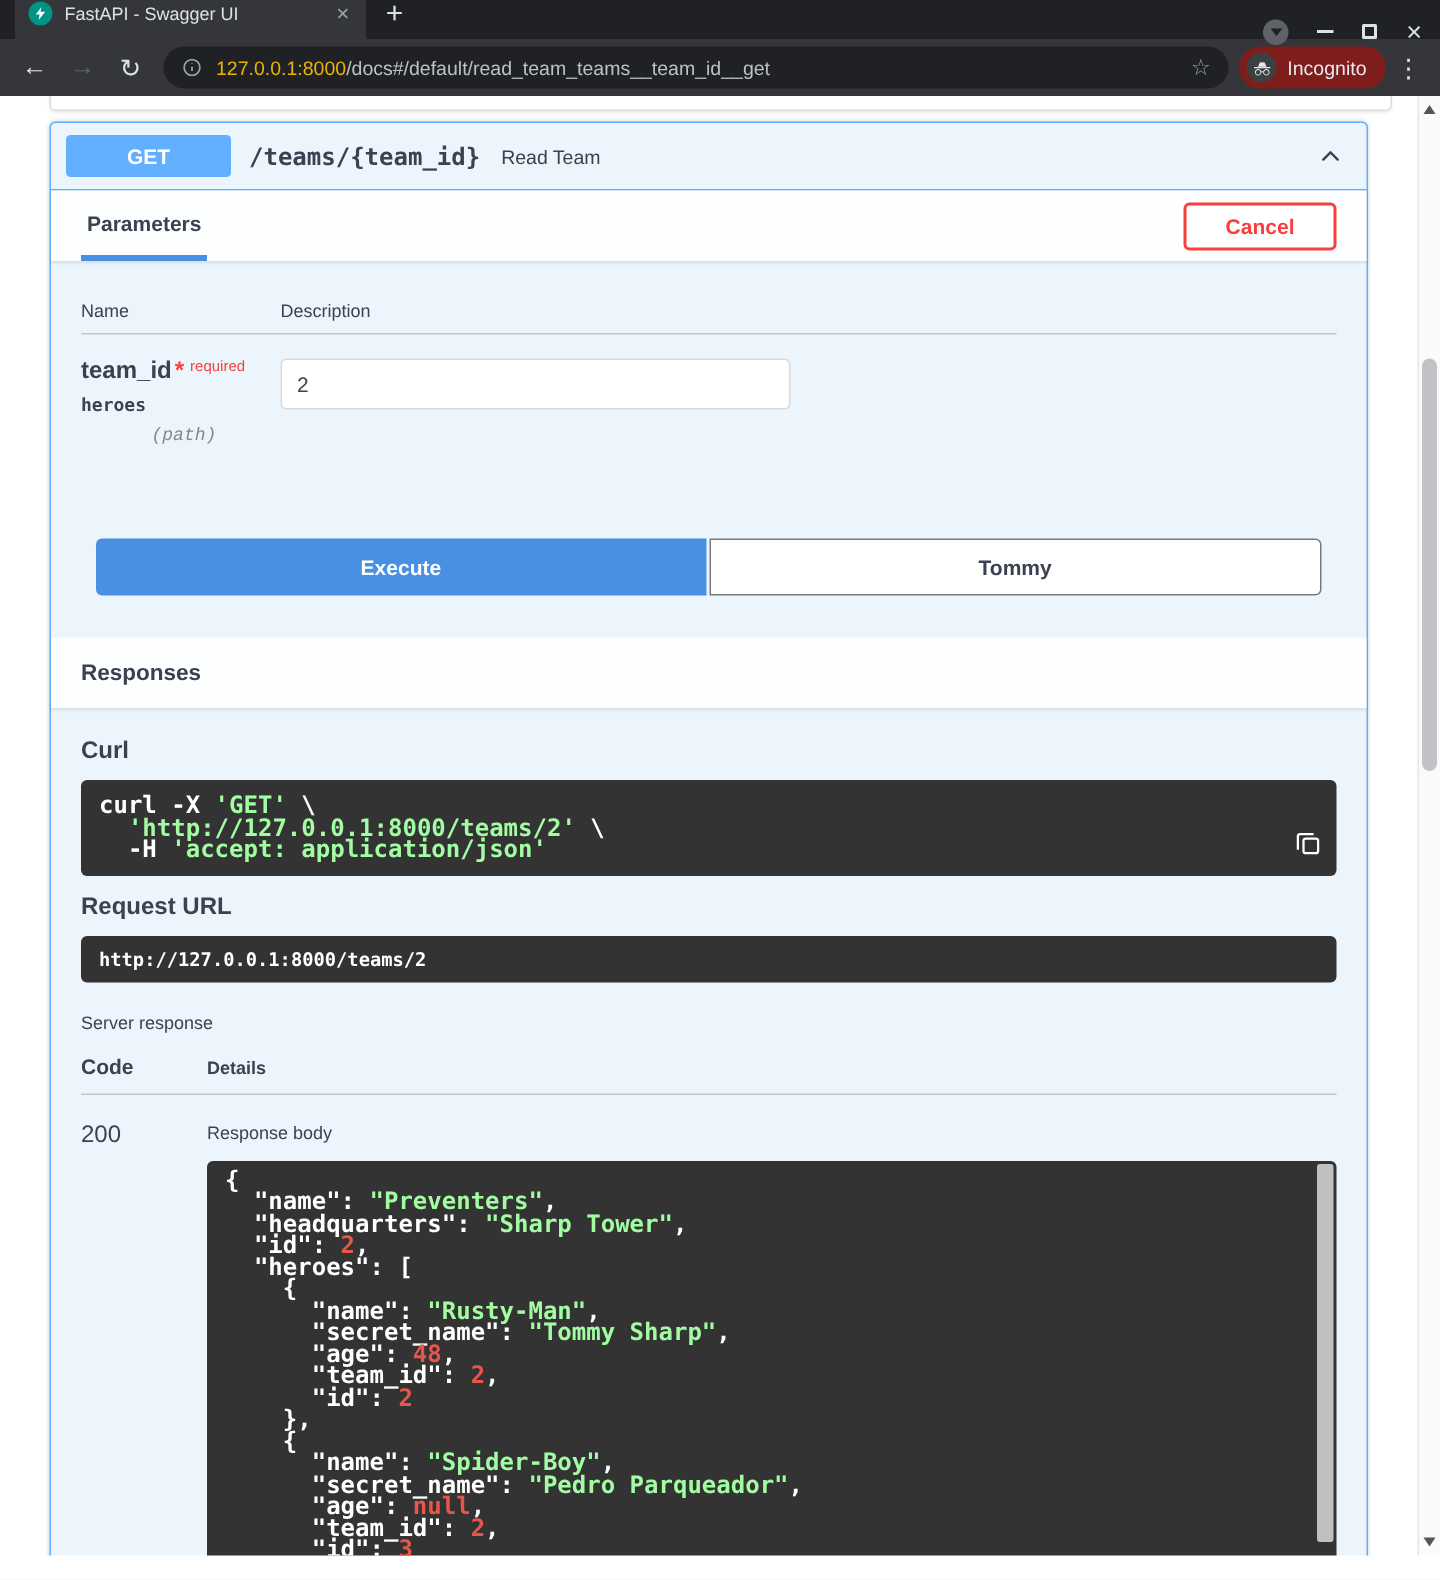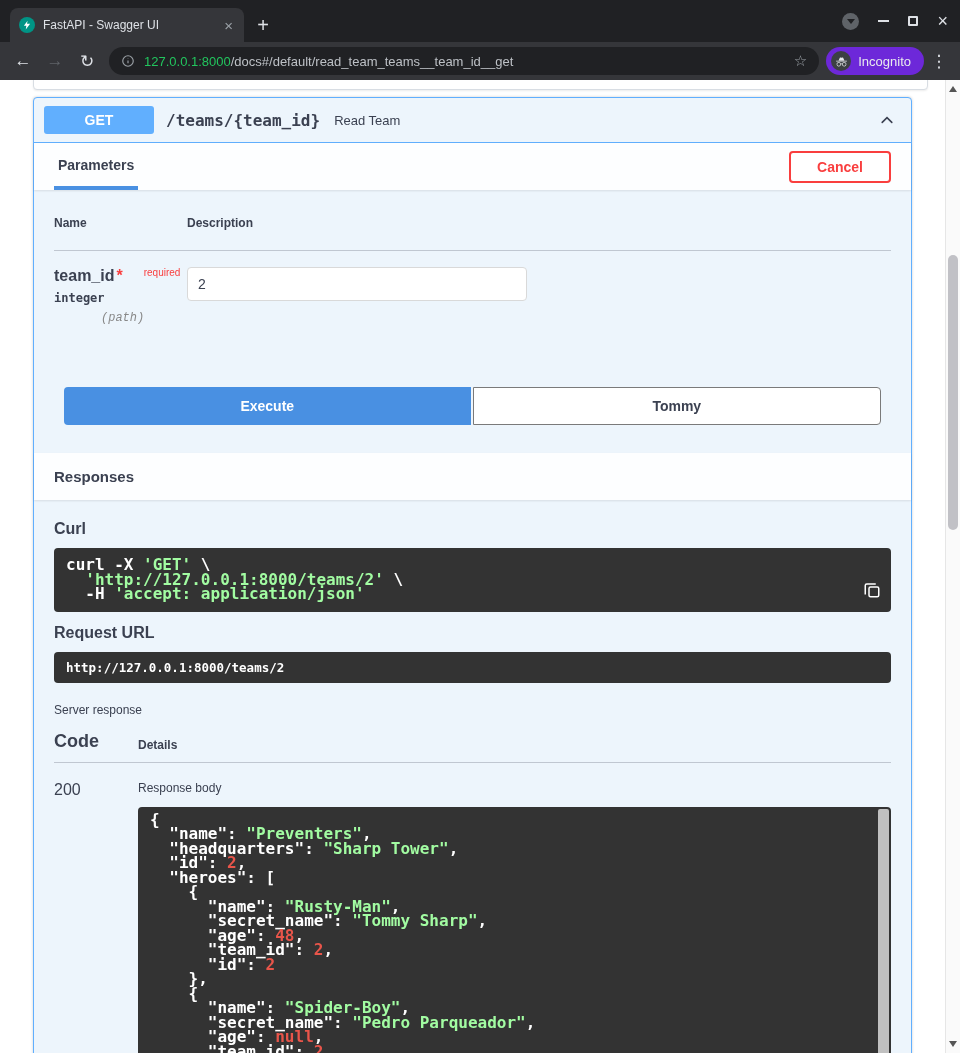--- a/index.html
+++ b/index.html
@@ -4,21 +4,21 @@
 <style>
   * { box-sizing: border-box; }
   html,body { margin:0; padding:0; }
   body {
     width:960px; height:1053px; overflow:hidden;
     font-family:"Liberation Sans", sans-serif;
     background:#fff;
   }
 
   
-  .titlebar { height:42px; background:#202124; display:flex; align-items:flex-end; position:relative; }
+  .titlebar { height:26px; background:#202124; display:flex; align-items:flex-end; position:relative; }
   .tab { margin-left:10px; width:234px; height:34px; background:#35363a; border-radius:8px 8px 0 0;
          display:flex; align-items:center; padding:0 9px; gap:8px; }
   .favicon { width:16px; height:16px; border-radius:50%; background:#009485; display:flex;
              align-items:center; justify-content:center; flex:none; }
   .tab-title { font-size:12px; color:#dee1e6; white-space:nowrap; overflow:hidden; flex:1; }
   .tab-close { color:#9aa0a6; font-size:15px; line-height:1; cursor:pointer; padding:2px; }
   .new-tab { width:26px; height:26px; margin:0 0 4px 6px; display:flex; align-items:center;
              justify-content:center; color:#dee1e6; font-size:20px; cursor:pointer; }
   .win-controls { position:absolute; right:12px; top:0; height:42px; display:flex; align-items:center; gap:19px; }
   .win-badge { width:17px; height:17px; border-radius:50%; background:#5f6368; display:flex;
@@ -30,24 +30,24 @@
   .close-glyph { color:#dee1e6; font-size:18px; line-height:1; }
   .ctl { cursor:pointer; display:flex; align-items:center; justify-content:center; }
 
   .navbar { height:38px; background:#35363a; display:flex; align-items:center; padding:0 8px; gap:2px; }
   .nav-btn { width:30px; height:30px; border-radius:50%; display:flex; align-items:center;
              justify-content:center; font-size:17px; color:#dee1e6; cursor:pointer; flex:none; }
   .nav-btn.disabled { color:#5f6368; }
   .urlbar { flex:1; height:28px; background:#202124; border-radius:14px; display:flex; align-items:center;
             padding:0 12px; gap:9px; margin:0 5px; min-width:0; cursor:text; }
   .url-text { flex:1; font-size:13px; white-space:nowrap; overflow:hidden; min-width:0; }
-  .url-host { color:#22c55e; }
+  .url-host { color:#eab308; }
   .url-path { color:#bdc1c6; }
   .star { color:#9aa0a6; font-size:15px; cursor:pointer; }
-  .incog { height:28px; background:#6d28d9; border-radius:14px; display:flex; align-items:center;
+  .incog { height:28px; background:#7f1d1d; border-radius:14px; display:flex; align-items:center;
            gap:7px; padding:0 13px 0 5px; flex:none; }
   .incog-circle { width:20px; height:20px; border-radius:50%; background:#3c4043; display:flex;
                   align-items:center; justify-content:center; }
   .incog-label { font-size:13px; color:#e8eaed; }
   .menu-btn { width:26px; display:flex; align-items:center; justify-content:center; color:#dee1e6;
               font-size:17px; cursor:pointer; }
 
   
   .page { position:relative; height:973px; background:#fff; overflow:hidden; }
   .page-inner { position:absolute; top:0; left:0; right:15px; bottom:0; padding:0 33px; overflow:hidden; }
@@ -68,27 +68,27 @@
   .section-header { display:flex; align-items:stretch; background:rgba(255,255,255,.85);
                     box-shadow:0 1px 2px rgba(0,0,0,.1); padding:0 20px; min-height:47px; }
   .tab-item { display:flex; align-items:center; font-size:14px; font-weight:bold;
               color:var(--text-dark,#3b4151); border-bottom:4px solid var(--execute-blue,#4990e2);
               padding:0 4px; cursor:pointer; }
   .btn-cancel { margin-left:auto; align-self:center; background:#fff; border:2px solid var(--cancel-red,#f93e3e);
                 color:var(--cancel-red,#f93e3e); font-weight:bold; font-size:14px; padding:6px 26px;
                 border-radius:4px; cursor:pointer; font-family:inherit; }
 
   .params-table { padding:26px 20px 62px; }
-  .thead { display:grid; grid-template-columns:133px 1fr; padding-bottom:20px;
-           border-bottom:1px solid rgba(59,65,81,.25); font-size:12px; font-weight:bold;
+  .thead { display:grid; grid-template-columns:133px 1fr; padding-bottom:8px;
+           border-bottom:1px solid rgba(59,65,81,.25); font-size:12px; font-weight:normal;
            color:var(--text-dark,#3b4151); }
   .param-row { display:grid; grid-template-columns:133px 1fr; padding-top:16px; }
   .pname { font-size:16px; font-weight:bold; color:var(--text-dark,#3b4151); }
   .req-star { color:var(--cancel-red,#f93e3e); margin-left:2px; }
-  .req-label { color:var(--cancel-red,#f93e3e); font-size:10px; vertical-align:top; margin-left:21px; font-weight:normal; }
+  .req-label { color:var(--cancel-red,#f93e3e); font-size:10px; vertical-align:top; margin-left:4px; font-weight:normal; }
   .ptype { font-family:"DejaVu Sans Mono", monospace; font-size:12px; font-weight:bold;
            color:var(--text-dark,#3b4151); margin-top:6px; }
   .ploc { font-family:Liberation Mono, monospace; font-size:12px; font-style:italic;
           color:#888; margin-top:6px;margin-left:47px; }
   .param-input { width:340px; height:34px; padding:0 10px; border:1px solid #d9d9d9; border-radius:4px;
                  font-size:14px; color:var(--text-dark,#3b4151); background:#fff; font-family:inherit; }
 
   .execute-wrapper { display:flex; gap:2px; padding:0 30px 24px; }
   .btn-execute { flex:1; height:38px; background:var(--execute-blue,#4990e2); border:none; color:#fff;
                  font-weight:bold; font-size:14px; border-radius:4px 0 0 4px; cursor:pointer; font-family:inherit; }
@@ -112,21 +112,21 @@
 
   .curl-block { position:relative; padding:10px 12px; margin-bottom:12px; }
   .copy-btn { position:absolute; right:10px; bottom:10px; background:none; border:none; padding:0; cursor:pointer; }
 
   .url-block { padding:8px 12px; margin-bottom:20px; font-family:"DejaVu Sans Mono", monospace;
                font-size:12.5px; font-weight:bold; color:#fff; }
 
   .server-label { margin-bottom:14px; }
   .resp-thead { display:grid; grid-template-columns:84px 1fr; padding-bottom:10px;
                 border-bottom:1px solid rgba(59,65,81,.25); align-items:end; }
-  .code-col-label { font-size:18px; font-weight:bold; color:var(--text-dark,#3b4151); }
+  .code-col-label { font-size:14px; font-weight:bold; color:var(--text-dark,#3b4151); }
   .details-col-label { font-size:12px; font-weight:bold; color:var(--text-dark,#3b4151); }
   .resp-row { display:grid; grid-template-columns:84px 1fr; padding-top:18px; }
   .status-code { font-size:16px; color:var(--text-dark,#3b4151); }
   .body-label { margin-bottom:12px; }
   .body-block { position:relative; padding:6px 12px; height:420px; overflow:hidden; }
   .inner-scrollbar { position:absolute; top:2px; right:2px; width:11px; height:416px; cursor:pointer; }
   .inner-thumb { width:11px; height:252px; background:#c0c0c0; border-radius:2px; }
 
   .main-scrollbar { position:absolute; top:0; right:0; bottom:0; width:15px; background:#fafafa;
                     border-left:1px solid #e6e6e6; cursor:pointer; }
@@ -221,21 +221,21 @@
         </div>
 
         <div class="params-table">
           <div class="thead">
             <span>Name</span>
             <span>Description</span>
           </div>
           <div class="param-row">
             <div>
               <div class="pname"><span>team_id</span><span class="req-star">*</span><span class="req-label">required</span></div>
-              <div class="ptype">integer</div>
+              <div class="ptype">heroes</div>
               <div class="ploc">(path)</div>
             </div>
             <div>
               <input class="param-input" value="2" style="">
             </div>
           </div>
         </div>
 
         <div class="execute-wrapper">
           <button class="btn-execute">Execute</button>

